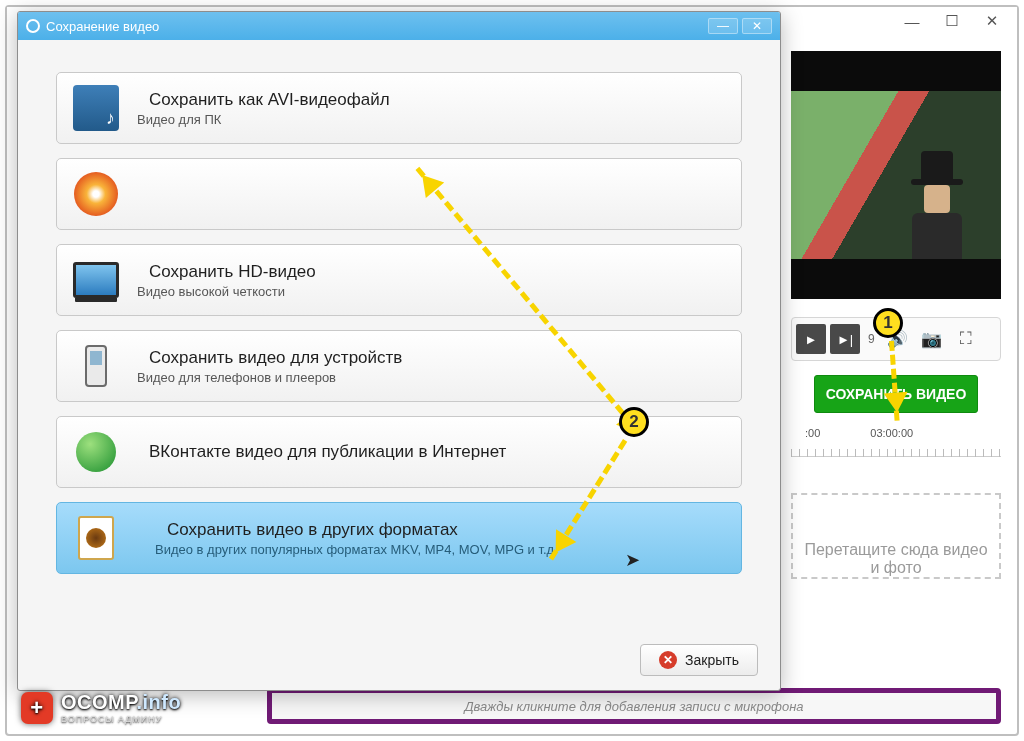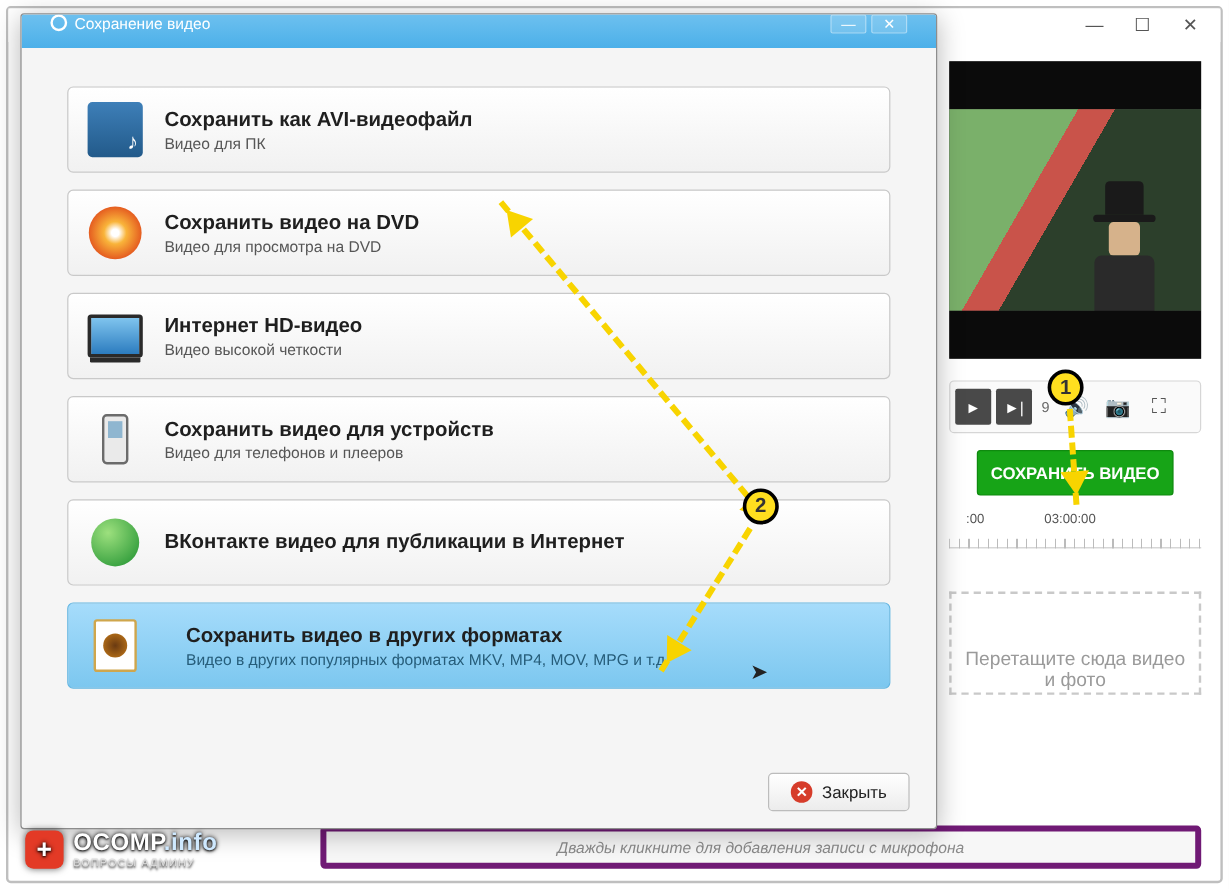--- a/index.html
+++ b/index.html
@@ -152,22 +152,22 @@
     background:#f5f5f5;
     border:1px solid #8d8d8d;
     box-shadow:0 4px 22px rgba(0,0,0,0.28);
     border-radius:3px;
     overflow:hidden;
   }
   .dlg-titlebar {
     height:28px;
     background:linear-gradient(#6dc0ef, #4cb0e9);
     color:#fff; font-size:13px;
-    display:flex; 
-    padding:0 24px;
+    display:flex; align-items:center;
+    padding:0 8px;
   }
   .dlg-titlebar .gear-icon {
     width:14px; height:14px; border-radius:50%;
     border:2px solid #fff; margin-right:6px;
     position:relative;
   }
   .dlg-titlebar .dlg-spacer { flex:1; }
   .dlg-titlebar .dlg-winbtn {
     width:30px; height:16px;
     background:rgba(255,255,255,0.15);
@@ -195,21 +195,21 @@
     background:linear-gradient(#a6dcfb, #7cc7ef);
     border-color:#63b6e2;
     gap:36px;
   }
   .option-icon {
     width:46px; height:46px;
     display:flex; align-items:center; justify-content:center;
     flex:0 0 46px;
   }
   .option-text { display:flex; flex-direction:column; }
-  .option-title { font-size:17px; font-weight:bold; color:#1f1f1f; }
+  .option-title { font-size:17px; font-weight:normal; color:#1f1f1f;margin-left:12px; }
   .option-sub   { font-size:13px; color:#565656; margin-top:2px;}
   .option-row.selected .option-sub { color:#265d7a; }
 
   .dlg-footer {
     position:absolute; bottom:14px; right:22px;
   }
   .close-btn {
     display:flex; align-items:center; gap:8px;
     border:1px solid #bcbcbc;
     background:linear-gradient(#ffffff,#ececec);
@@ -355,32 +355,28 @@
         <div class="option-text">
           <span class="option-title">Сохранить как AVI-видеофайл</span>
           <span class="option-sub">Видео для ПК</span>
         </div>
       </div>
 
       <div class="option-row">
         <div class="option-icon">
             <div class="ic-dvd"></div>
           </div>
-        <div class="option-text">
-          <span class="option-title">Сохранить видео на DVD</span>
-          <span class="option-sub">Видео для просмотра на DVD</span>
-        </div>
       </div>
 
       <div class="option-row">
         <div class="option-icon">
             <div class="ic-hd"></div>
           </div>
         <div class="option-text">
-          <span class="option-title">Интернет HD-видео</span>
+          <span class="option-title">Сохранить HD-видео</span>
           <span class="option-sub">Видео высокой четкости</span>
         </div>
       </div>
 
       <div class="option-row">
         <div class="option-icon">
             <div class="ic-device"></div>
           </div>
         <div class="option-text">
           <span class="option-title">Сохранить видео для устройств</span>

